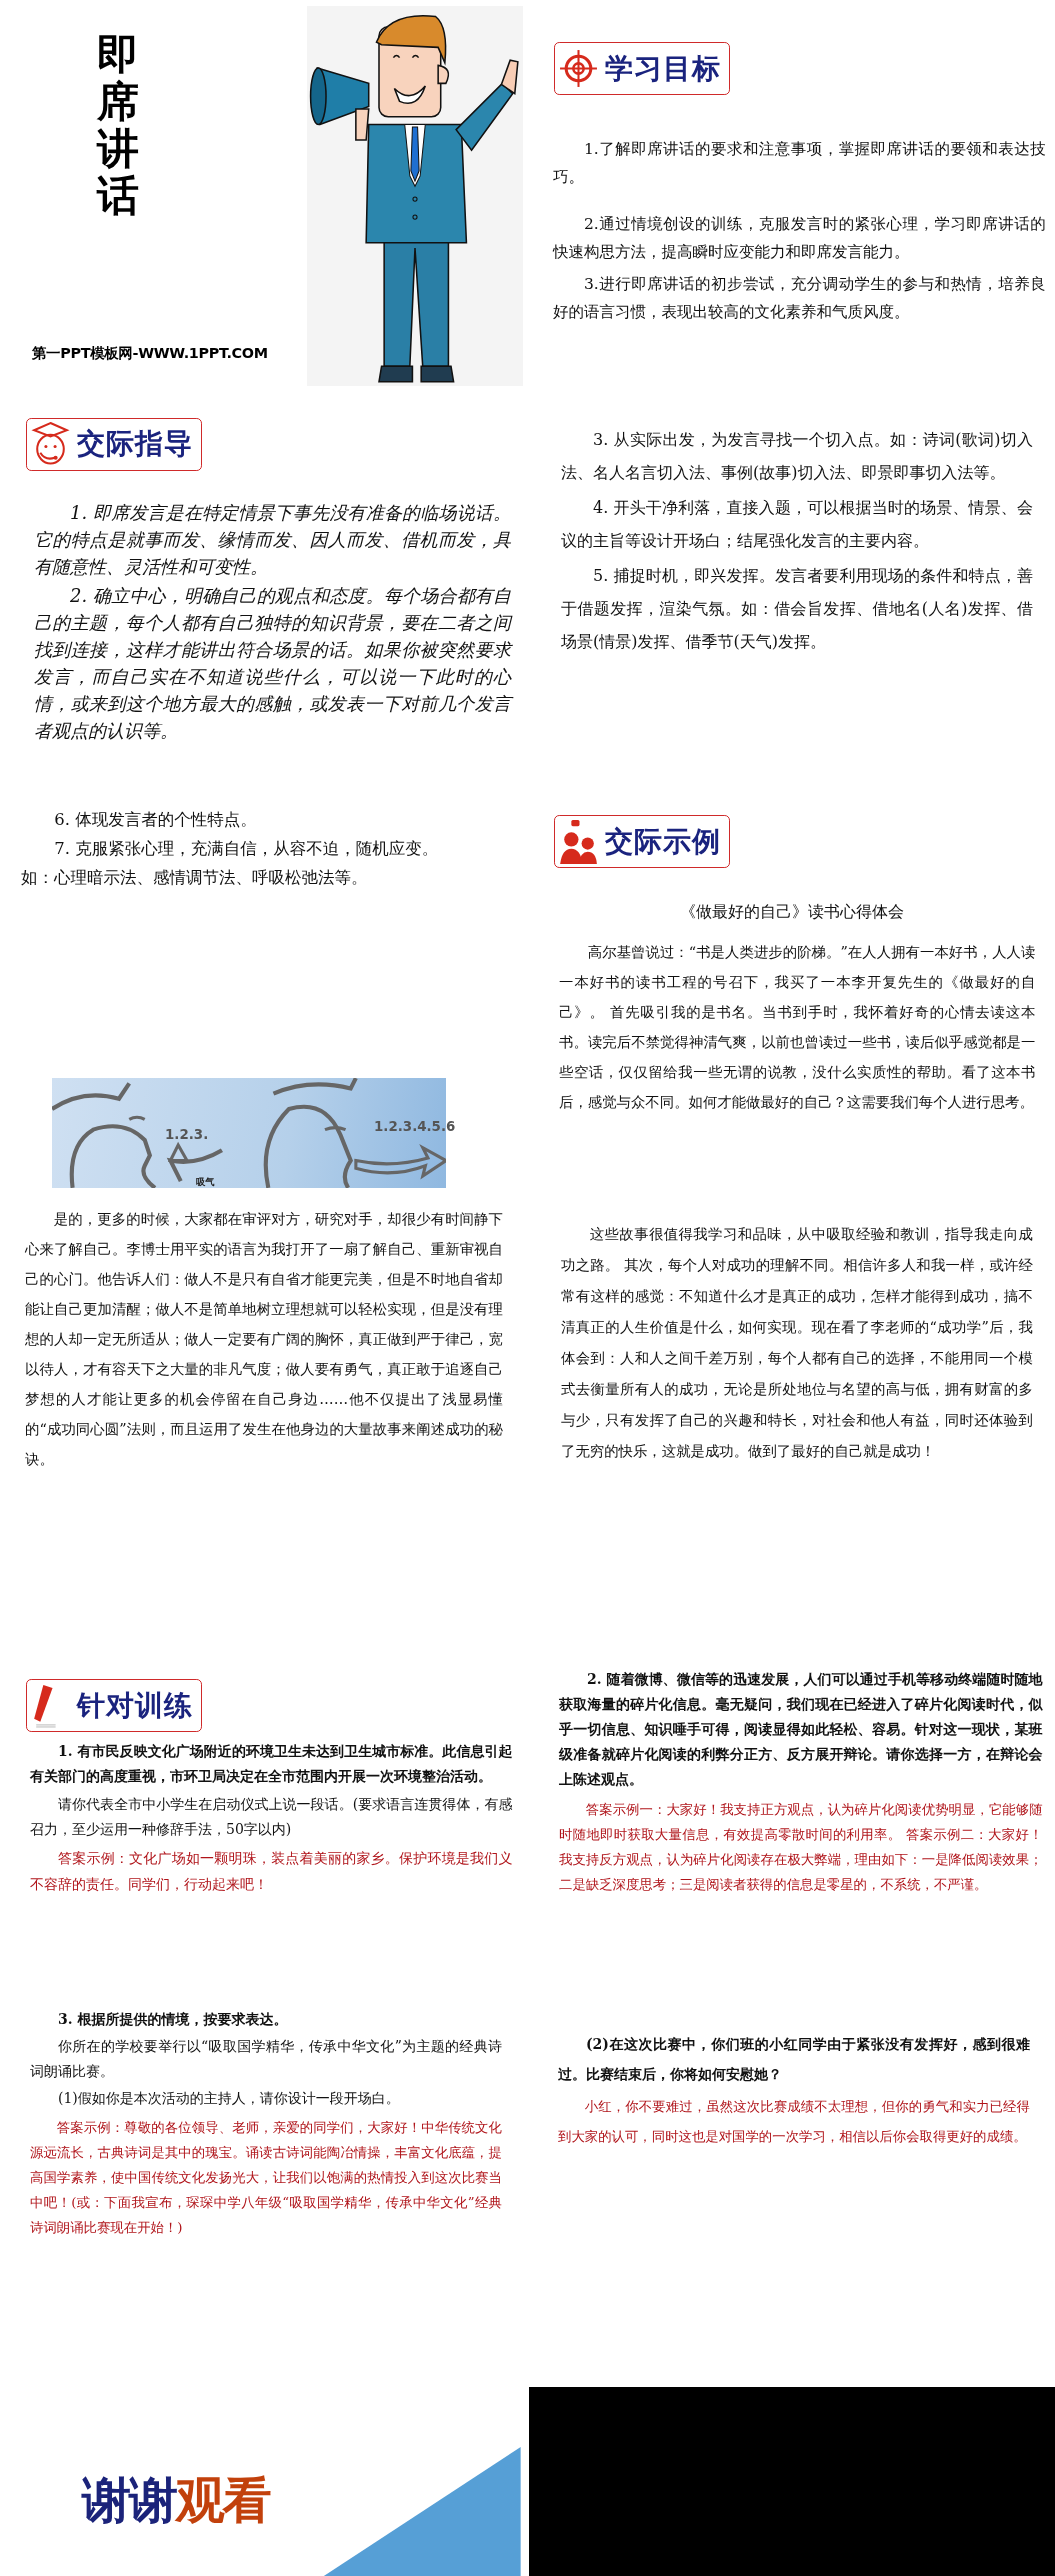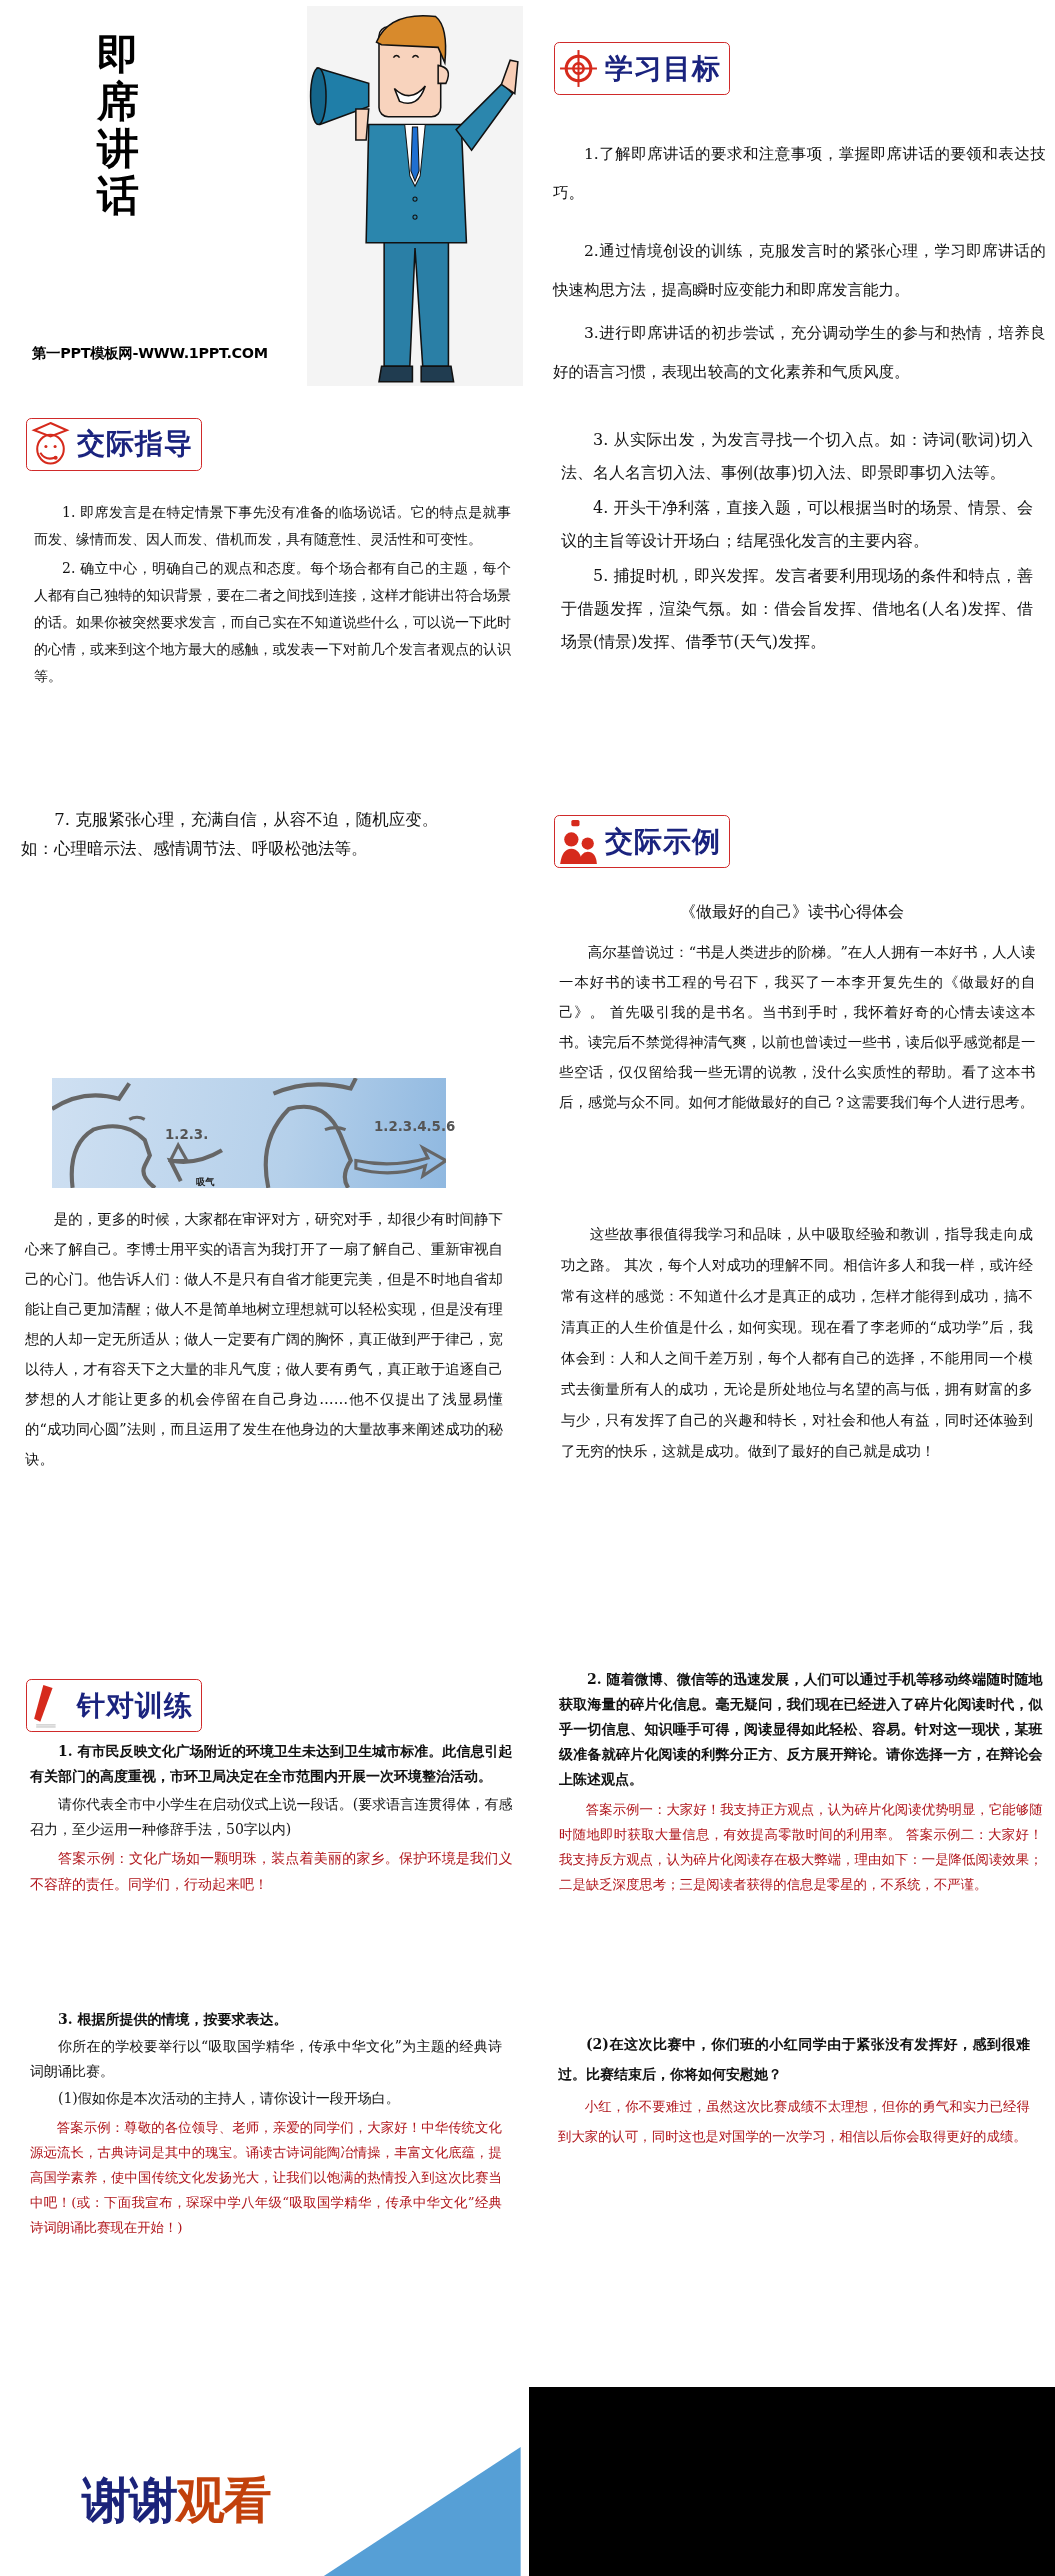--- a/index.html
+++ b/index.html
@@ -95,57 +95,58 @@
       <span class="ico">
         <svg width="41" height="41" viewBox="0 0 80 80">
           <circle cx="40" cy="40" r="24" fill="none" stroke="#d62a1c" stroke-width="6"></circle>
           <circle cx="40" cy="40" r="10" fill="none" stroke="#d62a1c" stroke-width="5"></circle>
           <line x1="40" y1="4" x2="40" y2="76" stroke="#d62a1c" stroke-width="4"></line>
           <line x1="4" y1="40" x2="76" y2="40" stroke="#d62a1c" stroke-width="4"></line>
         </svg>
       </span>
       <span class="lbl">学习目标</span>
     </div>
-    <div class="para" style="top:135px; font-size:15.5px; line-height:39px; left:25px; right:10.3px;">
+    <div class="para" style="top:135px; font-size:15.5px; line-height:28px; left:25px; right:10.3px;">
       <p>1.了解即席讲话的要求和注意事项，掌握即席讲话的要领和表达技巧。</p>
       <p style="margin-top:19px;">2.通过情境创设的训练，克服发言时的紧张心理，学习即席讲话的快速构思方法，提高瞬时应变能力和即席发言能力。</p>
       <p style="margin-top:4.1px;">3.进行即席讲话的初步尝试，充分调动学生的参与和热情，培养良好的语言习惯，表现出较高的文化素养和气质风度。</p>
     </div>
   </div>
 
   <div class="slide">
     <div class="badge" style="top:21.6px;">
       <span class="ico">
         <svg width="41" height="46" viewBox="0 0 80 90">
           <polygon points="40,4 72,18 40,30 8,18" fill="none" stroke="#d62a1c" stroke-width="4"></polygon>
           <ellipse cx="40" cy="55" rx="26" ry="28" fill="none" stroke="#d62a1c" stroke-width="4"></ellipse>
           <circle cx="31" cy="50" r="3" fill="#d62a1c"></circle>
           <circle cx="49" cy="50" r="3" fill="#d62a1c"></circle>
           <path d="M20 62 Q30 78 48 72" fill="none" stroke="#d62a1c" stroke-width="4"></path>
           <circle cx="50" cy="72" r="4" fill="#d62a1c"></circle>
         </svg>
       </span>
       <span class="lbl">交际指导</span>
     </div>
-    <div class="para kai" style="top:103px; font-size:14px; line-height:27px; left:34px; right:17px;">
+    <div class="para kai" style="top:103px; font-size:18px; line-height:27px; left:34px; right:17px;font-style:italic;">
       <p>1. 即席发言是在特定情景下事先没有准备的临场说话。它的特点是就事而发、缘情而发、因人而发、借机而发，具有随意性、灵活性和可变性。</p>
       <p style="margin-top:2.1px;">2. 确立中心，明确自己的观点和态度。每个场合都有自己的主题，每个人都有自己独特的知识背景，要在二者之间找到连接，这样才能讲出符合场景的话。如果你被突然要求发言，而自己实在不知道说些什么，可以说一下此时的心情，或来到这个地方最大的感触，或发表一下对前几个发言者观点的认识等。</p>
     </div>
   </div>
 
   <div class="slide">
     <div class="para" style="top:27px; font-size:16px; line-height:33px; left:33px; right:23px;">
       <p>3. 从实际出发，为发言寻找一个切入点。如：诗词(歌词)切入法、名人名言切入法、事例(故事)切入法、即景即事切入法等。</p>
       <p style="margin-top:2.1px;">4. 开头干净利落，直接入题，可以根据当时的场景、情景、会议的主旨等设计开场白；结尾强化发言的主要内容。</p>
       <p style="margin-top:2.1px;">5. 捕捉时机，即兴发挥。发言者要利用现场的条件和特点，善于借题发挥，渲染气氛。如：借会旨发挥、借地名(人名)发挥、借场景(情景)发挥、借季节(天气)发挥。</p>
     </div>
   </div>
 
   <div class="slide">
     <div class="para" style="top:13px; font-size:16.5px; line-height:29px; left:44px; right:20.6px;">
+      <div style="padding-left:10.3px;">6. 体现发言者的个性特点。</div>
       <div style="padding-left:10.3px;">7. 克服紧张心理，充满自信，从容不迫，随机应变。</div>
       <div style="margin-left:-23px;">如：心理暗示法、感情调节法、呼吸松弛法等。</div>
     </div>
     <div class="breath">
       <svg width="394" height="110" viewBox="0 0 765 213" style="position:absolute;left:0;top:0;">
         <path d="M0 60 Q60 20 130 40 L150 10" fill="none" stroke="#666" stroke-width="8"></path>
         <path d="M40 213 Q30 130 80 100 Q140 80 180 120 L190 150 L180 170 Q170 190 200 213" fill="none" stroke="#666" stroke-width="8"></path>
         <path d="M150 80 Q165 72 180 80" fill="none" stroke="#666" stroke-width="6"></path>
         <path d="M330 140 Q280 170 230 160 L250 200" fill="none" stroke="#666" stroke-width="8"></path>
         <path d="M230 160 L245 130 L262 160 Z" fill="none" stroke="#666" stroke-width="6"></path>

